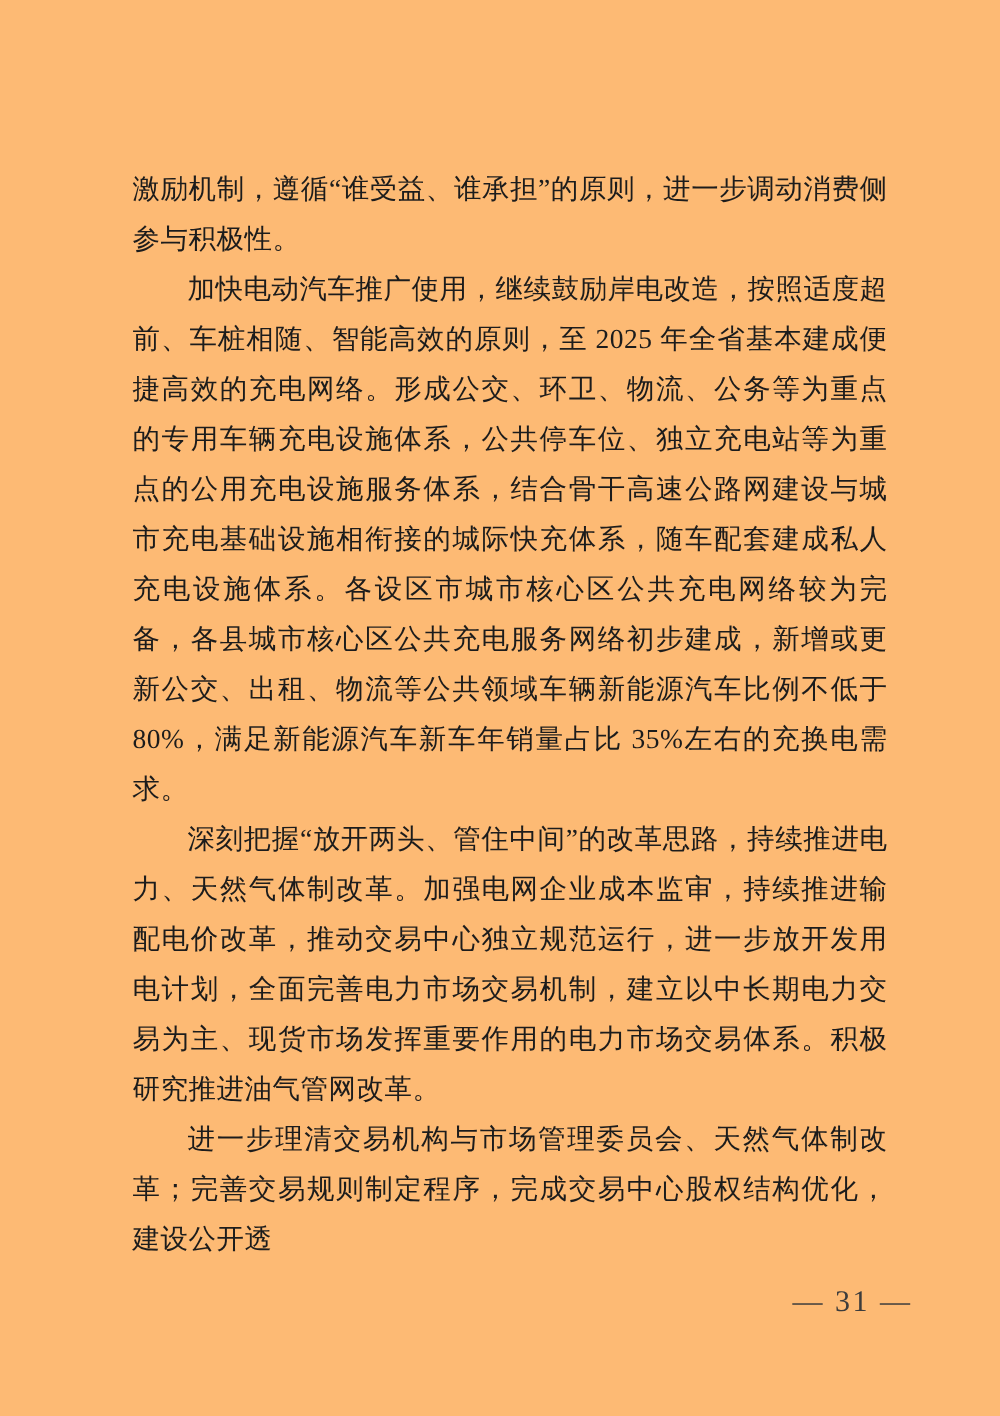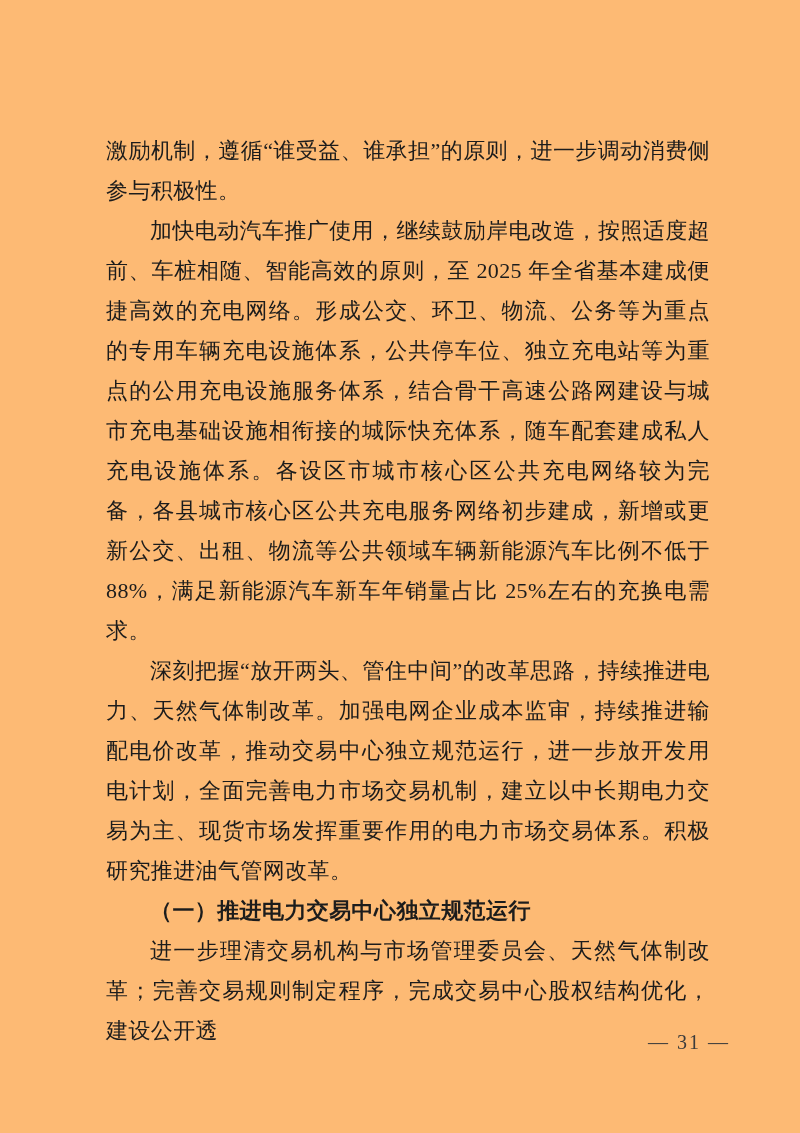--- a/index.html
+++ b/index.html
@@ -46,33 +46,32 @@
   p.heading-hei {
     font-weight: bold;
     text-indent: 2em;
     font-family: "Liberation Sans", "DejaVu Sans", sans-serif;
     letter-spacing: 1px;
   }
   .footer {
     position: absolute;
     top: 1028px;
     right: 94px;
-    font-size: 20px;
+    font-size: 24px;
     line-height: 28px;
     color: #3c3c3c;
     letter-spacing: 2px;
     font-family: "Liberation Serif", "DejaVu Serif", serif;
   }
 </style>
 </head>
 <body>
 
 <div class="page">
   <div class="content">
     <p class="para-cont">激励机制，遵循“谁受益、谁承担”的原则，进一步调动消费侧参与积极性。</p>
-    <p class="para">加快电动汽车推广使用，继续鼓励岸电改造，按照适度超前、车桩相随、智能高效的原则，至 2025 年全省基本建成便捷高效的充电网络。形成公交、环卫、物流、公务等为重点的专用车辆充电设施体系，公共停车位、独立充电站等为重点的公用充电设施服务体系，结合骨干高速公路网建设与城市充电基础设施相衔接的城际快充体系，随车配套建成私人充电设施体系。各设区市城市核心区公共充电网络较为完备，各县城市核心区公共充电服务网络初步建成，新增或更新公交、出租、物流等公共领域车辆新能源汽车比例不低于 88%，满足新能源汽车新车年销量占比 25%左右的充换电需求。</p>
+    <p class="para">加快电动汽车推广使用，继续鼓励岸电改造，按照适度超前、车桩相随、智能高效的原则，至 2025 年全省基本建成便捷高效的充电网络。形成公交、环卫、物流、公务等为重点的专用车辆充电设施体系，公共停车位、独立充电站等为重点的公用充电设施服务体系，结合骨干高速公路网建设与城市充电基础设施相衔接的城际快充体系，随车配套建成私人充电设施体系。各设区市城市核心区公共充电网络较为完备，各县城市核心区公共充电服务网络初步建成，新增或更新公交、出租、物流等公共领域车辆新能源汽车比例不低于 80%，满足新能源汽车新车年销量占比 35%左右的充换电需求。</p>
     <p class="para">深刻把握“放开两头、管住中间”的改革思路，持续推进电力、天然气体制改革。加强电网企业成本监审，持续推进输配电价改革，推动交易中心独立规范运行，进一步放开发用电计划，全面完善电力市场交易机制，建立以中长期电力交易为主、现货市场发挥重要作用的电力市场交易体系。积极研究推进油气管网改革。</p>
-    <p class="heading-kai">（一）推进电力交易中心独立规范运行</p>
     <p class="para">进一步理清交易机构与市场管理委员会、天然气体制改革；完善交易规则制定程序，完成交易中心股权结构优化，建设公开透</p>
   </div>
 
   <div class="footer">— 31 —</div>
 </div>
 
 </body></html>

